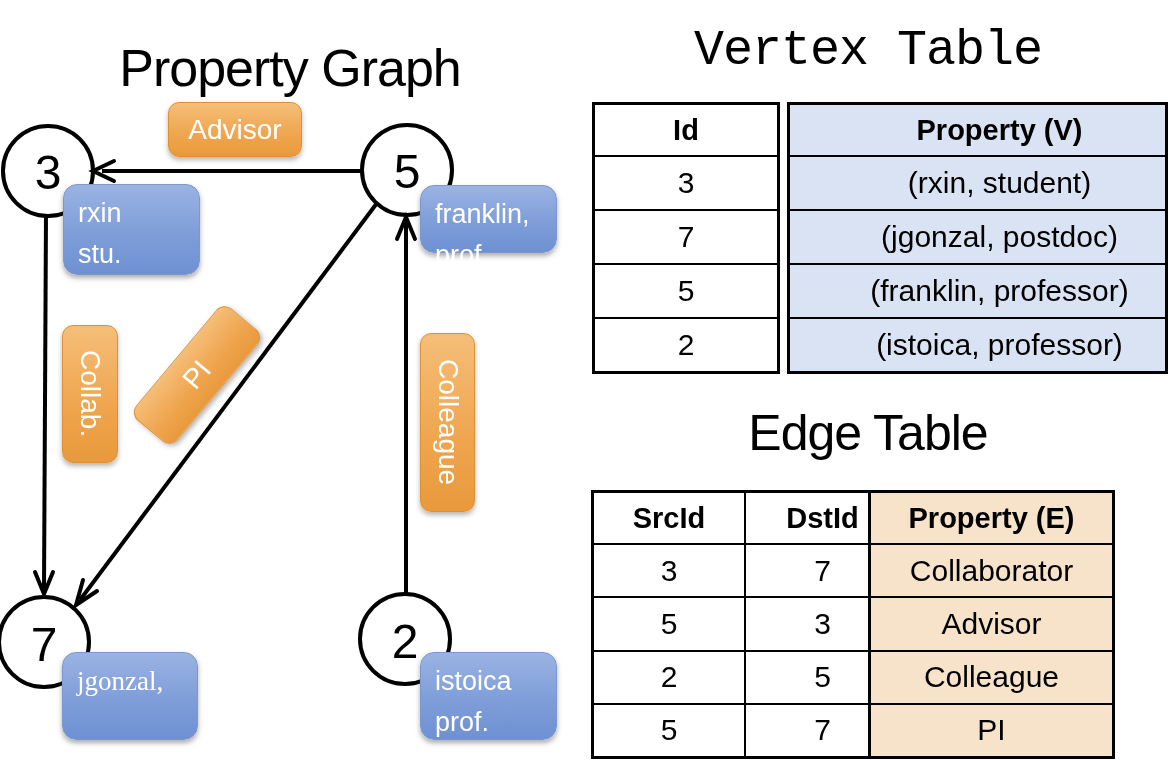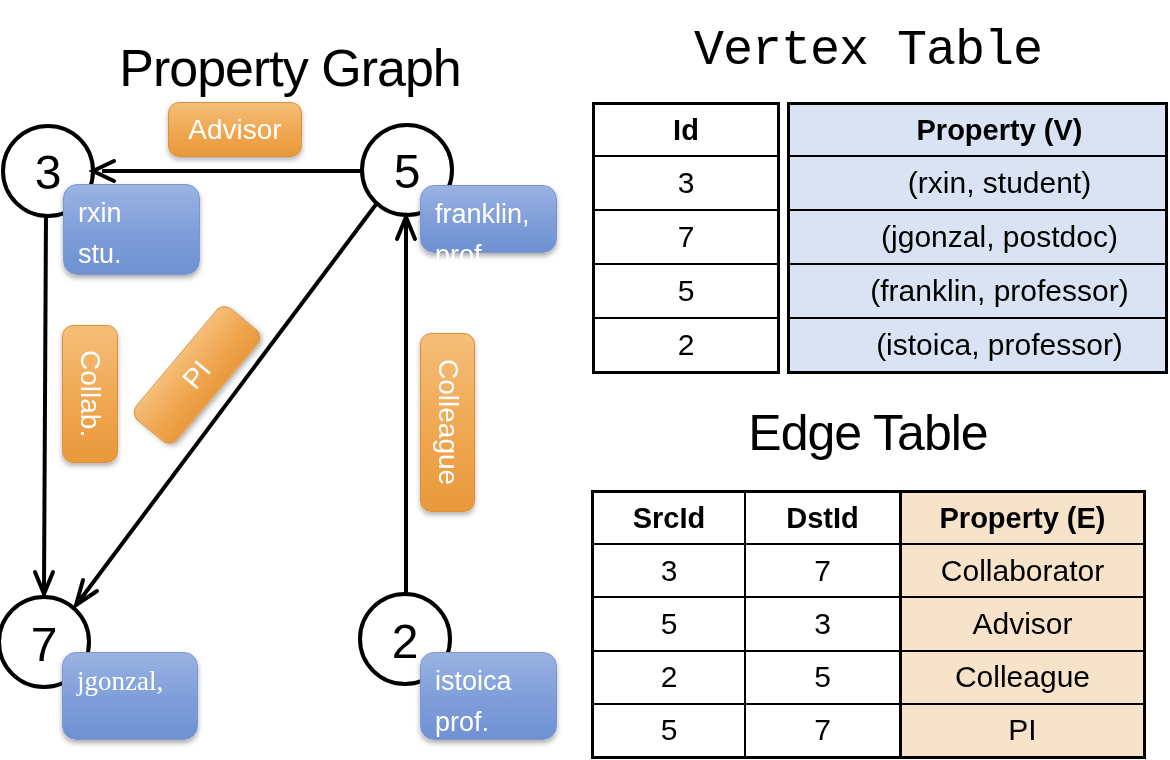--- a/index.html
+++ b/index.html
@@ -161,21 +161,21 @@
     </div>
     <div class="trow">
       <div class="tcell" style="flex:0 0 150px;">2</div>
       <div class="tcell">5</div>
     </div>
     <div class="trow">
       <div class="tcell" style="flex:0 0 150px;">5</div>
       <div class="tcell">7</div>
     </div>
   </div>
-  <div class="subtable" style="left:899px;top:490px;width:247px;height:269px;">
+  <div class="subtable" style="left:868px;top:490px;width:247px;height:269px;">
     <div class="trow">
         <div class="tcell orangefill">Property (E)</div>
       </div>
     <div class="trow">
         <div class="tcell orangefill">Collaborator</div>
       </div>
     <div class="trow">
         <div class="tcell orangefill">Advisor</div>
       </div>
     <div class="trow">

